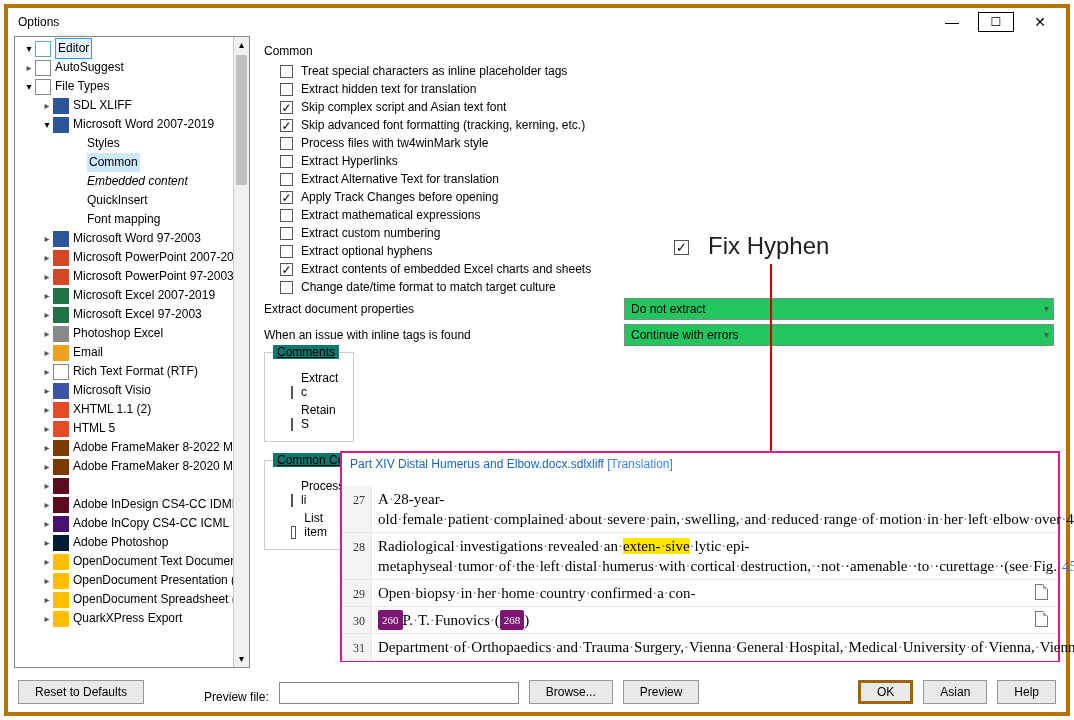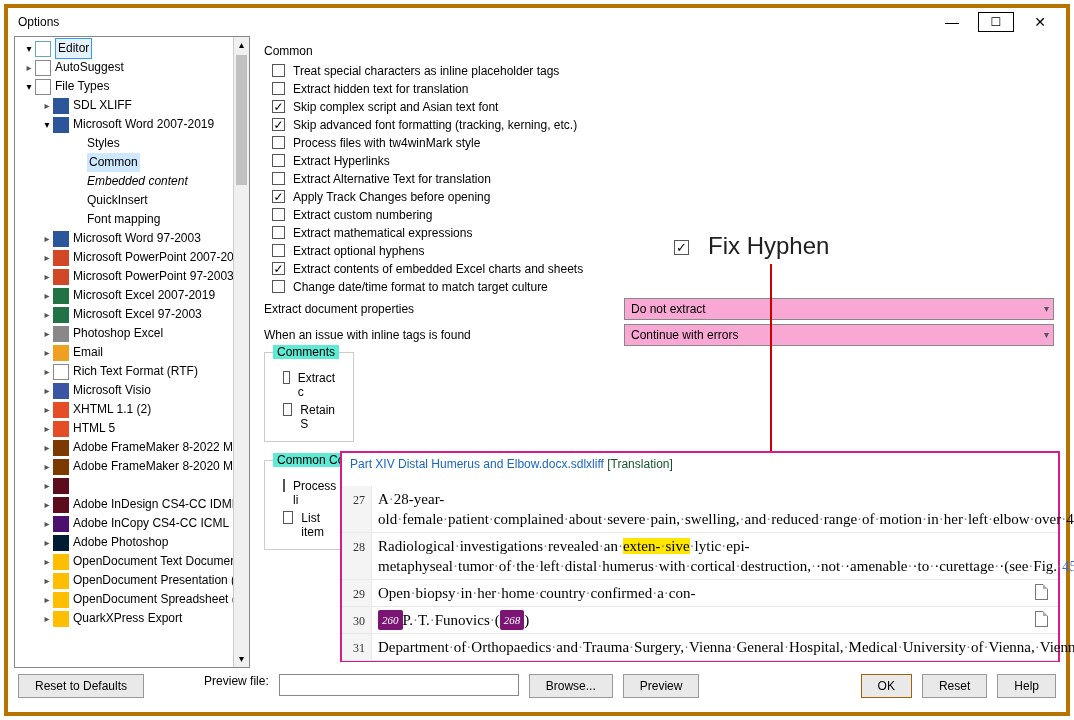--- a/index.html
+++ b/index.html
@@ -106,63 +106,63 @@
   .tree-scroll .thumb{position:absolute; left:2px; right:2px; top:18px; height:130px; background:#c0c0c0;}
   
   .rpanel {
     flex:1;
     padding: 6px 6px 6px 14px;
     position:relative;
     overflow: hidden;
   }
   .section-title { font-size:12px; margin: 2px 0 6px 0; }
   .chk {
-    display:flex; align-items:flex-start; margin: 4px 8px; font-size:12px;
+    display:flex; align-items:flex-end; margin: 4px 16px; font-size:12px;
   }
   .chk .box {
     width:13px; height:13px; border:1px solid #555; margin-right:8px;
     display:flex; align-items:center; justify-content:center; font-size:11px;
   }
   .chk .box.checked::after { content:"✓"; color:#000; font-size:12px; line-height:1; }
   .proprow {
     display:flex; align-items:center; margin-top:4px;
   }
   .proprow .lbl { flex:0 0 360px; font-size:12px; }
   .proprow .sel {
-    flex:1; height:22px; border:1px solid #888; background:#f9a8d4;
+    flex:1; height:22px; border:1px solid #888; background:#22c55e;
     display:flex; align-items:center; padding:0 6px; position:relative;
     font-size:12px;
   }
   .proprow .sel .caret {
     position:absolute; right:4px; top:4px; font-size:10px; color:#555;
   }
   
   .group {
     border:1px solid #ccc;
     margin-top:6px;
   }
   .group .ghdr {
-    position:relative; top:-8px; left:8px; background:#5eead4; display:inline-block;
-    padding:0 4px; font-size:12px;
+    position:relative; top:-8px; left:8px; background:#0f766e; display:inline-block;
+    padding:0 4px; font-size:12px;text-decoration:underline;
   }
   .group .gbody { padding:0 10px 6px 10px; }
   
   .editor-overlay {
     position:absolute;
     left:332px; right:6px; top:443px; bottom:50px;
     border:2px solid #d81b8c;
     background:#fff;
   }
   .editor-tab {
     padding:4px 8px 2px 8px;
     font-size:12px;
     border-bottom:1px solid #fff;
   }
   .editor-tab .tfile { color:#1865c5; }
-  .editor-tab .ttr   { color:#14532d; }
+  .editor-tab .ttr   { color:#3b82f6; }
   .editor-rows {
     font-family: Georgia, "Times New Roman", serif;
     font-size: 15px;
     line-height: 20px;
     color:#000;
     margin-top:12px;
   }
   .erow { display:flex; border-bottom:1px solid #e8e8e8; }
   .eno {
     width:30px; flex:none; background:#f4f4f4; text-align:right;
@@ -179,44 +179,44 @@
   }
   .docicon::after {
     content:""; position:absolute; right:-1px; top:-1px;
     border-top:5px solid #fff; border-left:5px solid #aaa;
   }
   .dot { color:#888; }
   .hl { background:#ffe600; }
   .tag {
     display:inline-block; background:#7a1573; color:#fff;
     font-family:"Segoe UI"; font-size:11px; padding:0 4px;
-    border-radius:2px; vertical-align:1px;font-style:italic;
+    border-radius:2px; vertical-align:1px;
   }
   
   .anno-chk {
     position:absolute; left:666px; top:232px;
     width:15px; height:15px; border:1px solid #555;
     display:flex; align-items:center; justify-content:center;
   }
   .anno-chk::after { content:"✓"; font-size:13px; }
   .anno-label {
     position:absolute; left:700px; top:224px;
     font-size:24px; color:#202020;
     text-shadow: 1px 1px 0 #fff, -1px -1px 0 #fff;
   }
   
   .footer {
     position:absolute; left:10px; right:10px; bottom:8px; height:30px;
-    display:flex; align-items:flex-start; gap:10px;
+    display:flex; align-items:flex-end; gap:10px;
   }
   .btn {
     border:1px solid #999; background:#e9e9e9; height:24px;
     padding:0 16px; display:flex; align-items:center; font-size:12px;
   }
-  .btn.primary { border:1px solid #a16207; }
+  .btn.primary { border:3px solid #a16207; }
   .footer .spacer { flex:1; }
   .footer .pflabel { font-size:12px; margin-left:50px; }
   .footer .pfinput { flex:0 0 240px; height:22px; border:1px solid #888; }
   
   .arrow-svg { position:absolute; left:748px; top:256px; pointer-events:none; }
 </style>
 </head>
 <body>
 
 <div class="frame">
@@ -425,25 +425,25 @@
             <div class="chk">
               <span class="box"></span>
               <span>Extract Alternative Text for translation</span>
             </div>
             <div class="chk">
               <span class="box checked"></span>
               <span>Apply Track Changes before opening</span>
             </div>
             <div class="chk">
               <span class="box"></span>
+              <span>Extract mathematical expressions</span>
+            </div>
+            <div class="chk">
+              <span class="box"></span>
               <span>Extract custom numbering</span>
-            </div>
-            <div class="chk">
-              <span class="box"></span>
-              <span>Extract mathematical expressions</span>
             </div>
             <div class="chk">
               <span class="box"></span>
               <span>Extract optional hyphens</span>
             </div>
             <div class="chk">
               <span class="box checked"></span>
               <span>Extract contents of embedded Excel charts and sheets</span>
             </div>
             <div class="chk">
@@ -537,18 +537,18 @@
     </div>
 
     <div class="footer">
       <div class="btn">Reset to Defaults</div>
       <div class="pflabel">Preview file:</div>
       <div class="pfinput"></div>
       <div class="btn">Browse...</div>
       <div class="btn">Preview</div>
       <div class="spacer"></div>
       <div class="btn primary">OK</div>
-      <div class="btn">Reset</div>
+      <div class="btn">Asian</div>
       <div class="btn">Help</div>
     </div>
 
   </div>
 </div>
 
 </body></html>

